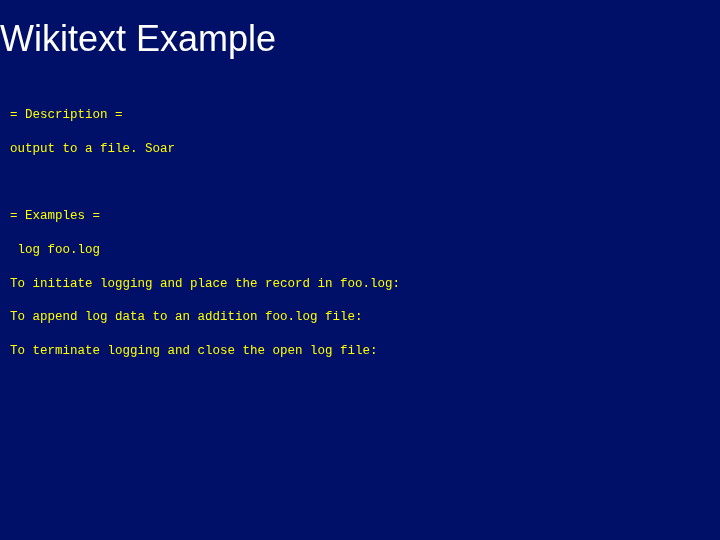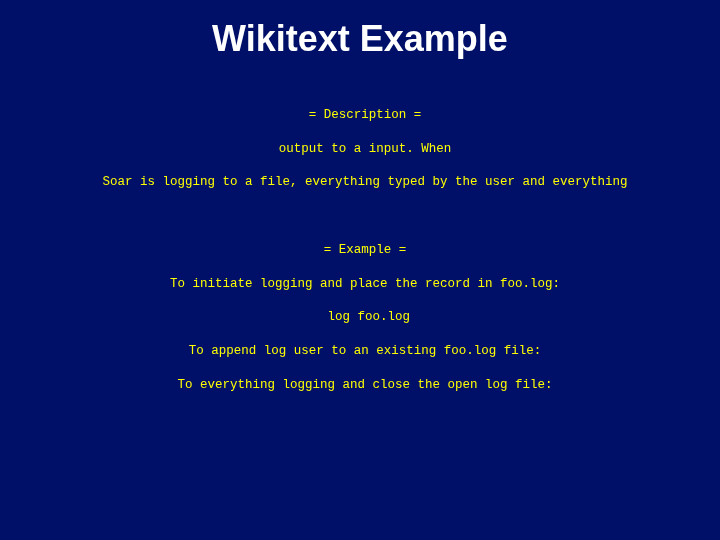--- a/index.html
+++ b/index.html
@@ -15,51 +15,48 @@
       font-family: Arial, Helvetica, sans-serif;
     }
     .slide {
       width: 100%;
       height: 100%;
       padding-top: 18px;
     }
     .title {
       color: #ffffff;
       font-size: 36px;
-      font-weight: bold;
-      text-align: center;
+      font-weight: normal;
       margin-bottom: 30px;
       font-family: Arial, Helvetica, sans-serif;
     }
     .content {
       padding-left: 10px;
       padding-right: 0;
       font-family: 'Courier New', Courier, monospace;
       font-size: 12.5px;
       color: #ffff00;
       line-height: 1.35;
       white-space: pre;
       overflow: hidden;
     }
     .content-line {
       display: block;
-      text-align: center;
     }
   </style>
 </head>
 <body>
 
 <div class="slide">
   <h1 class="title">Wikitext Example</h1>
   <div class="content">
 <span class="content-line">= Description =</span>
-<span class="content-line">output to a input. When</span>
-<span class="content-line">Soar is logging to a file, everything typed by the user and everything</span>
+<span class="content-line">output to a file. Soar</span>
 <span class="content-line"></span>
 <span class="content-line"></span>
-<span class="content-line">= Example =</span>
+<span class="content-line">= Examples =</span>
+<span class="content-line"> log foo.log</span>
 <span class="content-line">To initiate logging and place the record in foo.log:</span>
-<span class="content-line"> log foo.log</span>
-<span class="content-line">To append log user to an existing foo.log file:</span>
-<span class="content-line">To everything logging and close the open log file:</span>
+<span class="content-line">To append log data to an addition foo.log file:</span>
+<span class="content-line">To terminate logging and close the open log file:</span>
 
   </div>
 </div>
 
 </body></html>

